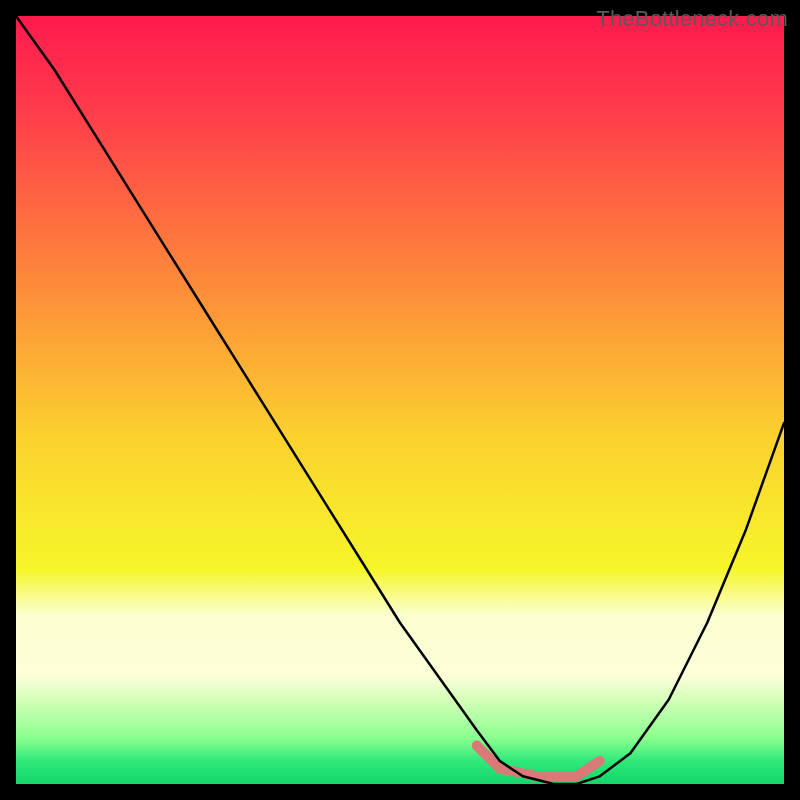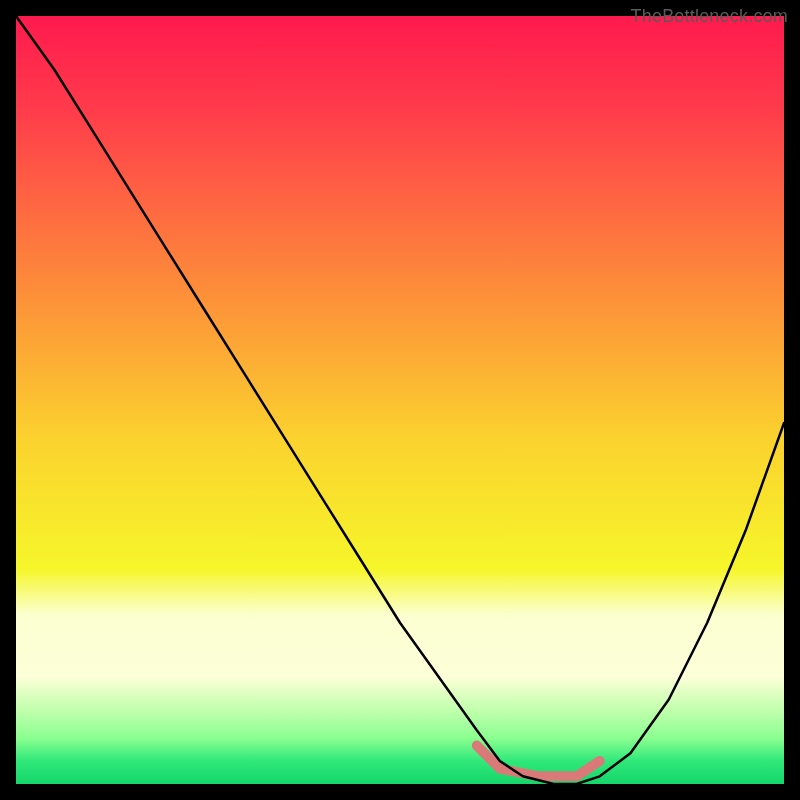--- a/index.html
+++ b/index.html
@@ -9,21 +9,21 @@
     background: #000;
     position: relative;
     overflow: hidden;
     font-family: Arial, Helvetica, sans-serif;
   }
   .watermark {
     position: absolute;
     top: 6px;
     right: 12px;
     color: #5a5a5a;
-    font-size: 18px;
+    font-size: 22px;
     font-weight: 500;
     z-index: 10;
     letter-spacing: 0.2px;
   }
   .plot {
     position: absolute;
     left: 16px;
     top: 16px;
     width: 768px;
     height: 768px;

